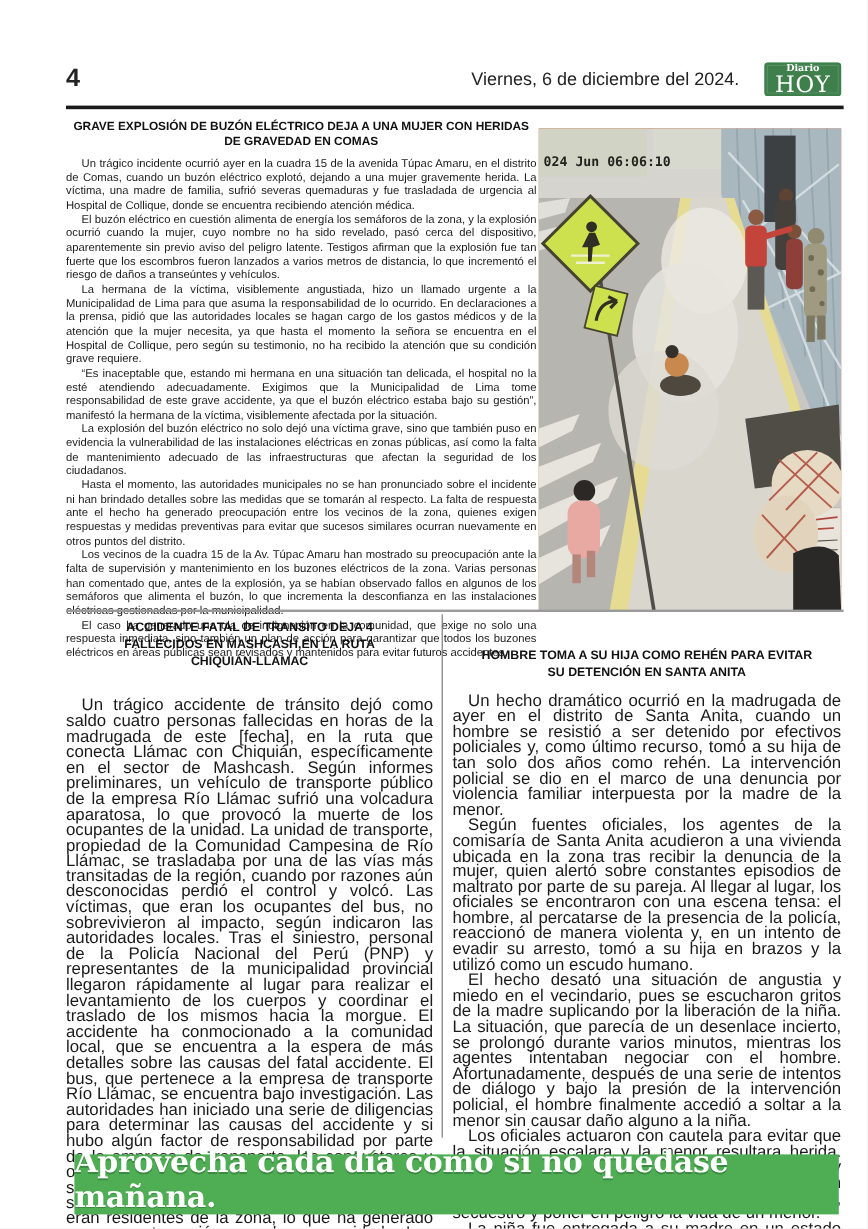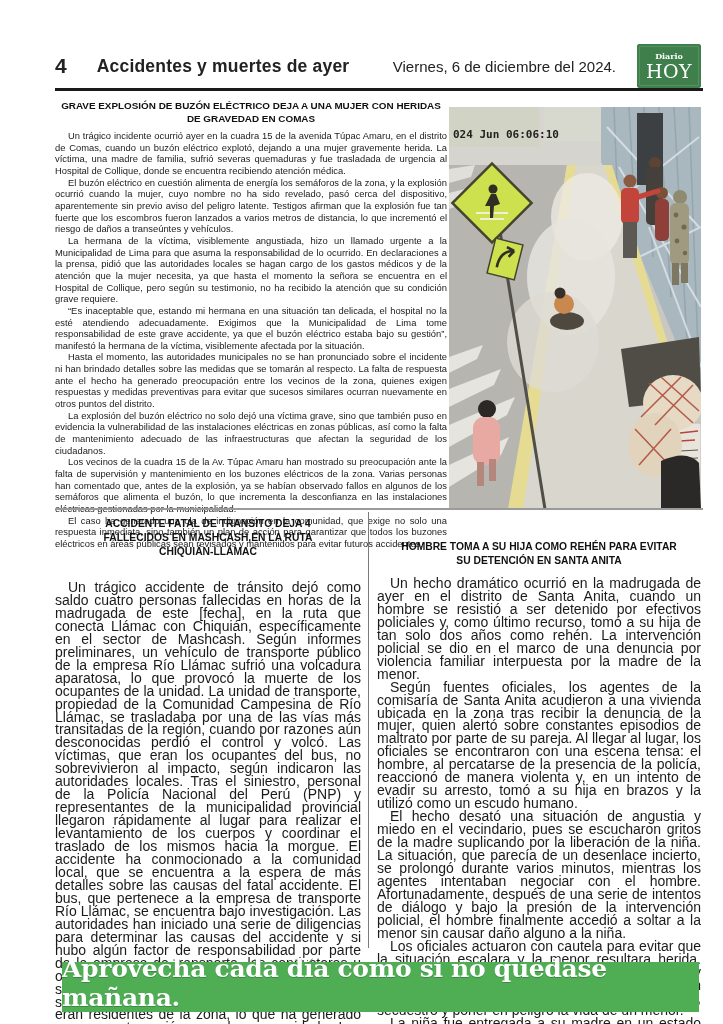--- a/index.html
+++ b/index.html
@@ -5,21 +5,21 @@
   html,body{margin:0;padding:0;background:#e9e9e9;}
   .page{position:relative;width:723px;height:1024px;margin:0 auto;background:#ffffff;
         font-family:"Liberation Sans",sans-serif;color:#1a1a1a;overflow:hidden;}
 
   
   .header{position:absolute;top:46px;left:55px;width:646px;height:40px;display:flex;align-items:center;}
   .page-num{font-size:21px;font-weight:bold;color:#222;}
   .section-title{font-size:17.5px;font-weight:bold;margin-left:30px;color:#222;letter-spacing:.2px;}
   .header-right{margin-left:auto;display:flex;align-items:center;gap:21px;}
   .date{font-size:15px;color:#222;}
-  .logo{width:64px;height:44px;background:#3e7f4b;border-radius:3px;display:flex;flex-direction:column;
+  .logo{width:64px;height:28px;background:#3e7f4b;border-radius:3px;display:flex;flex-direction:column;
         align-items:center;justify-content:center;color:#fff;box-shadow:inset 0 0 0 2px #3e7f4b, inset 0 0 0 3px #ffffff22;}
   .logo-top{font-size:8px;font-weight:bold;font-family:"DejaVu Serif",serif;line-height:9px;}
   .logo-main{font-size:19px;font-weight:normal;font-family:"DejaVu Serif",serif;line-height:20px;letter-spacing:.5px;}
   .rule-top{position:absolute;top:88px;left:55px;width:648px;height:3px;background:#1a1a1a;}
 
   
   .a1{position:absolute;top:100px;left:55px;width:392px;}
   .headline{font-size:9.9px;font-weight:bold;text-align:center;line-height:12.5px;margin:0 0 5px 0;color:#111;}
   .a1 .body p{margin:0;font-size:9.4px;line-height:11.65px;text-align:justify;text-indent:13px;}
   .photo{position:absolute;top:107px;left:449px;width:252px;height:402px;background:#c2410c;}
@@ -42,40 +42,39 @@
   .footer-text{font-family:"DejaVu Serif",serif;font-weight:bold;font-size:25px;color:#ffffff;letter-spacing:-.3px;
                text-shadow:0 1px 0 #3c8a41;}
 </style>
 </head>
 <body>
 
 <div class="page">
 
   <div class="header">
     <span class="page-num">4</span>
-    <span class="section-title">Accidentes y muertes de ayer</span>
     <div class="header-right">
       <span class="date">Viernes, 6 de diciembre del 2024.</span>
       <div class="logo">
         <span class="logo-top">Diario</span>
         <span class="logo-main">HOY</span>
       </div>
     </div>
   </div>
   <div class="rule-top"></div>
 
   <div class="a1">
     <h2 class="headline">GRAVE EXPLOSIÓN DE BUZÓN ELÉCTRICO DEJA A UNA MUJER CON HERIDAS DE GRAVEDAD EN COMAS</h2>
     <div class="body">
         <p>Un trágico incidente ocurrió ayer en la cuadra 15 de la avenida Túpac Amaru, en el distrito de Comas, cuando un buzón eléctrico explotó, dejando a una mujer gravemente herida. La víctima, una madre de familia, sufrió severas quemaduras y fue trasladada de urgencia al Hospital de Collique, donde se encuentra recibiendo atención médica.</p>
         <p>El buzón eléctrico en cuestión alimenta de energía los semáforos de la zona, y la explosión ocurrió cuando la mujer, cuyo nombre no ha sido revelado, pasó cerca del dispositivo, aparentemente sin previo aviso del peligro latente. Testigos afirman que la explosión fue tan fuerte que los escombros fueron lanzados a varios metros de distancia, lo que incrementó el riesgo de daños a transeúntes y vehículos.</p>
         <p>La hermana de la víctima, visiblemente angustiada, hizo un llamado urgente a la Municipalidad de Lima para que asuma la responsabilidad de lo ocurrido. En declaraciones a la prensa, pidió que las autoridades locales se hagan cargo de los gastos médicos y de la atención que la mujer necesita, ya que hasta el momento la señora se encuentra en el Hospital de Collique, pero según su testimonio, no ha recibido la atención que su condición grave requiere.</p>
         <p>“Es inaceptable que, estando mi hermana en una situación tan delicada, el hospital no la esté atendiendo adecuadamente. Exigimos que la Municipalidad de Lima tome responsabilidad de este grave accidente, ya que el buzón eléctrico estaba bajo su gestión”, manifestó la hermana de la víctima, visiblemente afectada por la situación.</p>
+        <p>La explosión del buzón eléctrico no solo dejó una víctima grave, sino que también puso en evidencia la vulnerabilidad de las instalaciones eléctricas en zonas públicas, así como la falta de mantenimiento adecuado de las infraestructuras que afectan la seguridad de los ciudadanos.</p>
         <p>Hasta el momento, las autoridades municipales no se han pronunciado sobre el incidente ni han brindado detalles sobre las medidas que se tomarán al respecto. La falta de respuesta ante el hecho ha generado preocupación entre los vecinos de la zona, quienes exigen respuestas y medidas preventivas para evitar que sucesos similares ocurran nuevamente en otros puntos del distrito.</p>
-        <p>La explosión del buzón eléctrico no solo dejó una víctima grave, sino que también puso en evidencia la vulnerabilidad de las instalaciones eléctricas en zonas públicas, así como la falta de mantenimiento adecuado de las infraestructuras que afectan la seguridad de los ciudadanos.</p>
         <p>Los vecinos de la cuadra 15 de la Av. Túpac Amaru han mostrado su preocupación ante la falta de supervisión y mantenimiento en los buzones eléctricos de la zona. Varias personas han comentado que, antes de la explosión, ya se habían observado fallos en algunos de los semáforos que alimenta el buzón, lo que incrementa la desconfianza en las instalaciones eléctricas gestionadas por la municipalidad.</p>
         <p>El caso ha generado una ola de indignación en la comunidad, que exige no solo una respuesta inmediata, sino también un plan de acción para garantizar que todos los buzones eléctricos en áreas públicas sean revisados y mantenidos para evitar futuros accidentes.</p>
       </div>
   </div>
 
   <div class="photo">
     <svg viewBox="0 0 252 402" preserveAspectRatio="none">
       <rect width="252" height="402" fill="#c9c7c1"></rect>
 
       <rect width="252" height="58" fill="#d6d4ce"></rect>

